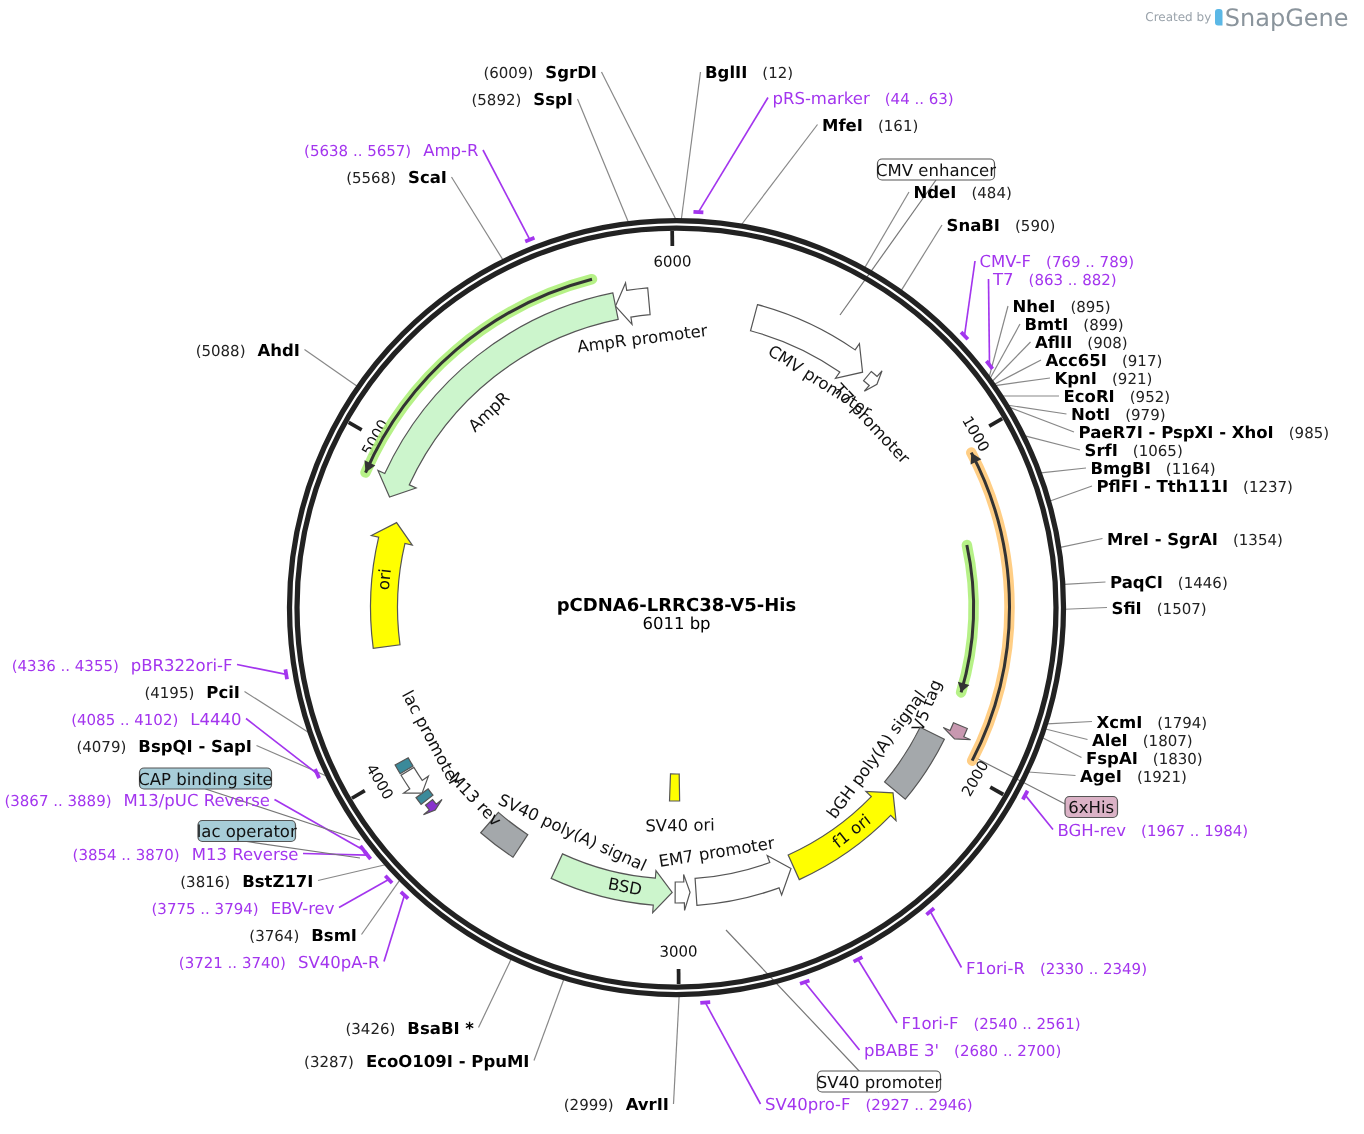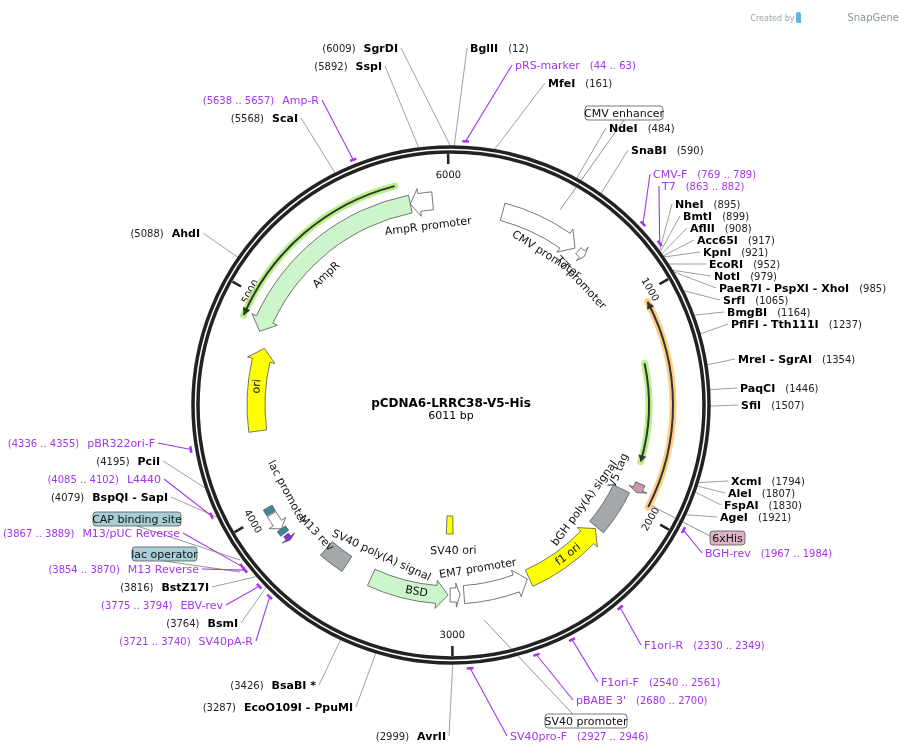--- a/index.html
+++ b/index.html
@@ -1,21 +1,21 @@
 <!DOCTYPE html>
 <html><head>
 <meta charset="utf-8">
 <style>
   html, body { margin: 0; padding: 0; background: #ffffff; }
   body { width: 909px; height: 756px; position: relative; overflow: hidden;
          font-family: "DejaVu Sans", sans-serif; }
   #map { position: absolute; left: 0; top: 0; }
-  .credit { position: absolute; right: 10px; top: 12px; font-size: 8px; color: #9aa3ab;
-            font-family: "DejaVu Sans", sans-serif; display: flex; align-items: flex-end; gap: 2px; }
-  .credit .brand { font-size: 10px; color: #8a949c; margin-left: 44px; }
+  .credit { position: absolute; right: 10px; top: 2px; font-size: 8px; color: #9aa3ab;
+            font-family: "DejaVu Sans", sans-serif; display: flex; align-items: center; gap: 2px; }
+  .credit .brand { font-size: 16px; color: #8a949c; }
   .credit .logo { display: inline-block; width: 5px; height: 11px; background: #5bb8e6; border-radius: 2px 2px 0 2px; }
   svg text { font-family: "DejaVu Sans", sans-serif; }
   .enz { font-weight: bold; font-size: 11px; fill: #000; }
   .pos { font-size: 10px; fill: #222; }
   .primer { font-size: 11px; fill: #a335ee; }
   .primerpos { font-size: 10px; fill: #a335ee; }
   .flabel { font-size: 11px; fill: #111; }
 </style>
 </head>
 <body>

